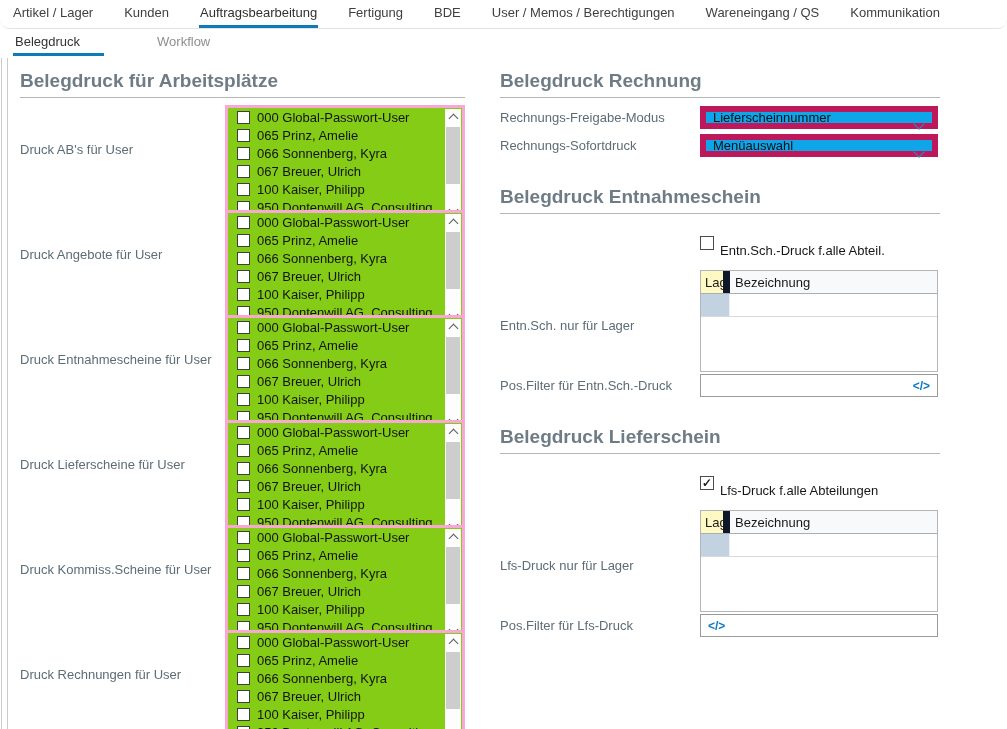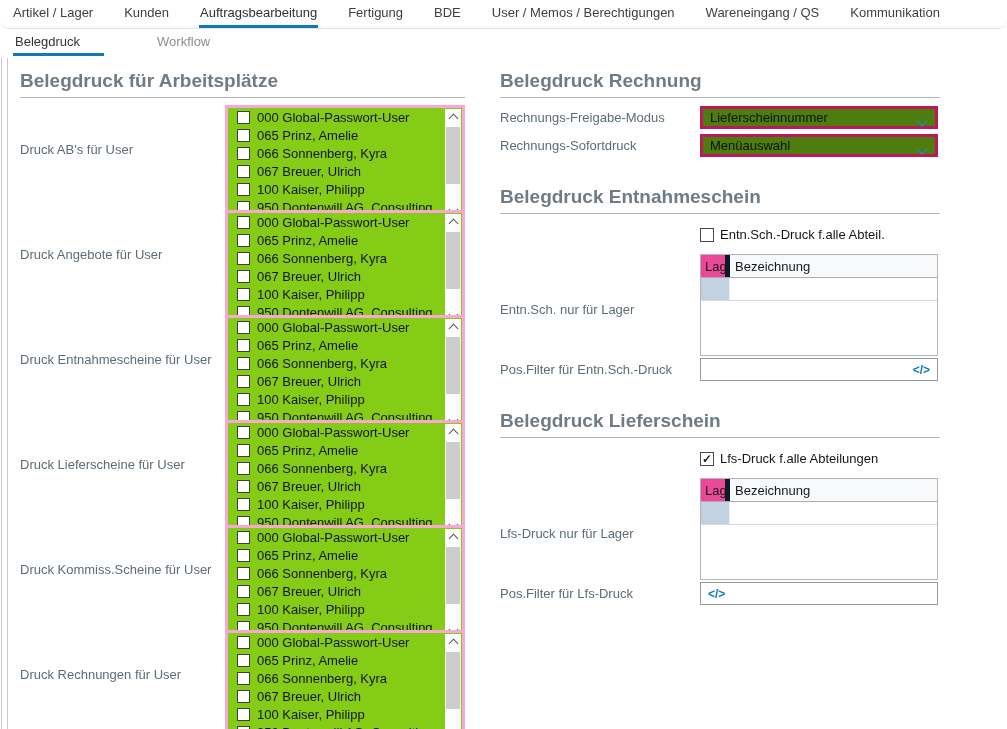--- a/index.html
+++ b/index.html
@@ -56,41 +56,41 @@
   .sb-btn.up{top:0}.sb-btn.down{bottom:0}
   .chev{width:6px;height:6px;border-left:1.6px solid #5a5a5a;border-top:1.6px solid #5a5a5a;}
   .chev.u{transform:rotate(45deg);margin-top:4px;}
   .chev.d{transform:rotate(225deg);margin-bottom:4px;}
   .sb-thumb{position:absolute;left:1px;right:1px;top:18px;height:57px;background:#cdcdcd;}
   
   .field-row{display:flex;align-items:center;margin-top:5px;}
   .field-row.first{margin-top:8px;}
   .field-row .flabel{width:200px;}
   .dropdown{
-    width:238px;height:23px;box-sizing:border-box;border:3px solid #be185d;background:#4d7c0f;
+    width:238px;height:23px;box-sizing:border-box;border:6px solid #be185d;background:#0ea5e9;
     display:flex;align-items:center;padding:0 24px 0 7px;font-size:13px;color:#101010;position:relative;
   }
   .dd-chev{
     position:absolute;right:9px;top:8px;width:7px;height:7px;
     border-left:1.5px solid #3187cb;border-bottom:1.5px solid #3187cb;transform:rotate(-45deg);
   }
   .check-row{display:flex;align-items:center;margin-left:200px;margin-top:13px;}
   .checkbox{
     width:14px;height:14px;box-sizing:border-box;border:1px solid #4a4a4a;background:#fff;
     margin-right:6px;display:flex;align-items:center;justify-content:center;
     font-size:12px;font-weight:700;color:#1d1d1d;line-height:1;
   }
   .checkbox.checked::after{content:"\2713";}
-  .check-label{font-size:13px;color:#161616;}
+  .check-label{font-size:13px;color:#161616;margin-top:16px;}
   .table-row{display:flex;margin-top:12px;}
   .table-row .flabel{width:200px;padding-top:48px;box-sizing:border-box;}
   .lagtable{width:238px;height:102px;box-sizing:border-box;border:1px solid #b2b6ba;background:#fff;}
   .lt-head{display:flex;height:23px;border-bottom:1px solid #a9aeb3;box-sizing:border-box;}
   .lt-head .c1{
-    width:29px;box-sizing:border-box;background:#ec4899;border-right:5px solid #0f172a;
+    width:29px;box-sizing:border-box;background:#fef9c3;border-right:7px solid #0f172a;
     display:flex;align-items:center;padding-left:4px;font-size:13px;color:#16181a;
   }
   .lt-head .c2{flex:1;background:#f8f9fa;display:flex;align-items:center;padding-left:5px;font-size:13px;color:#16181a;}
   .lt-row{display:flex;height:23px;border-bottom:1px solid #d7dadd;box-sizing:border-box;}
   .lt-row .c1{width:29px;box-sizing:border-box;background:#c3d2e1;border-right:1px solid #eef1f4;}
   .lt-row .c2{flex:1;background:#fff;}
   .filter-row{display:flex;align-items:center;margin-top:2px;}
   .filter-row .flabel{width:200px;}
   .filterbox{
     width:238px;height:23px;box-sizing:border-box;border:1px solid #9a9a9a;background:#fff;

